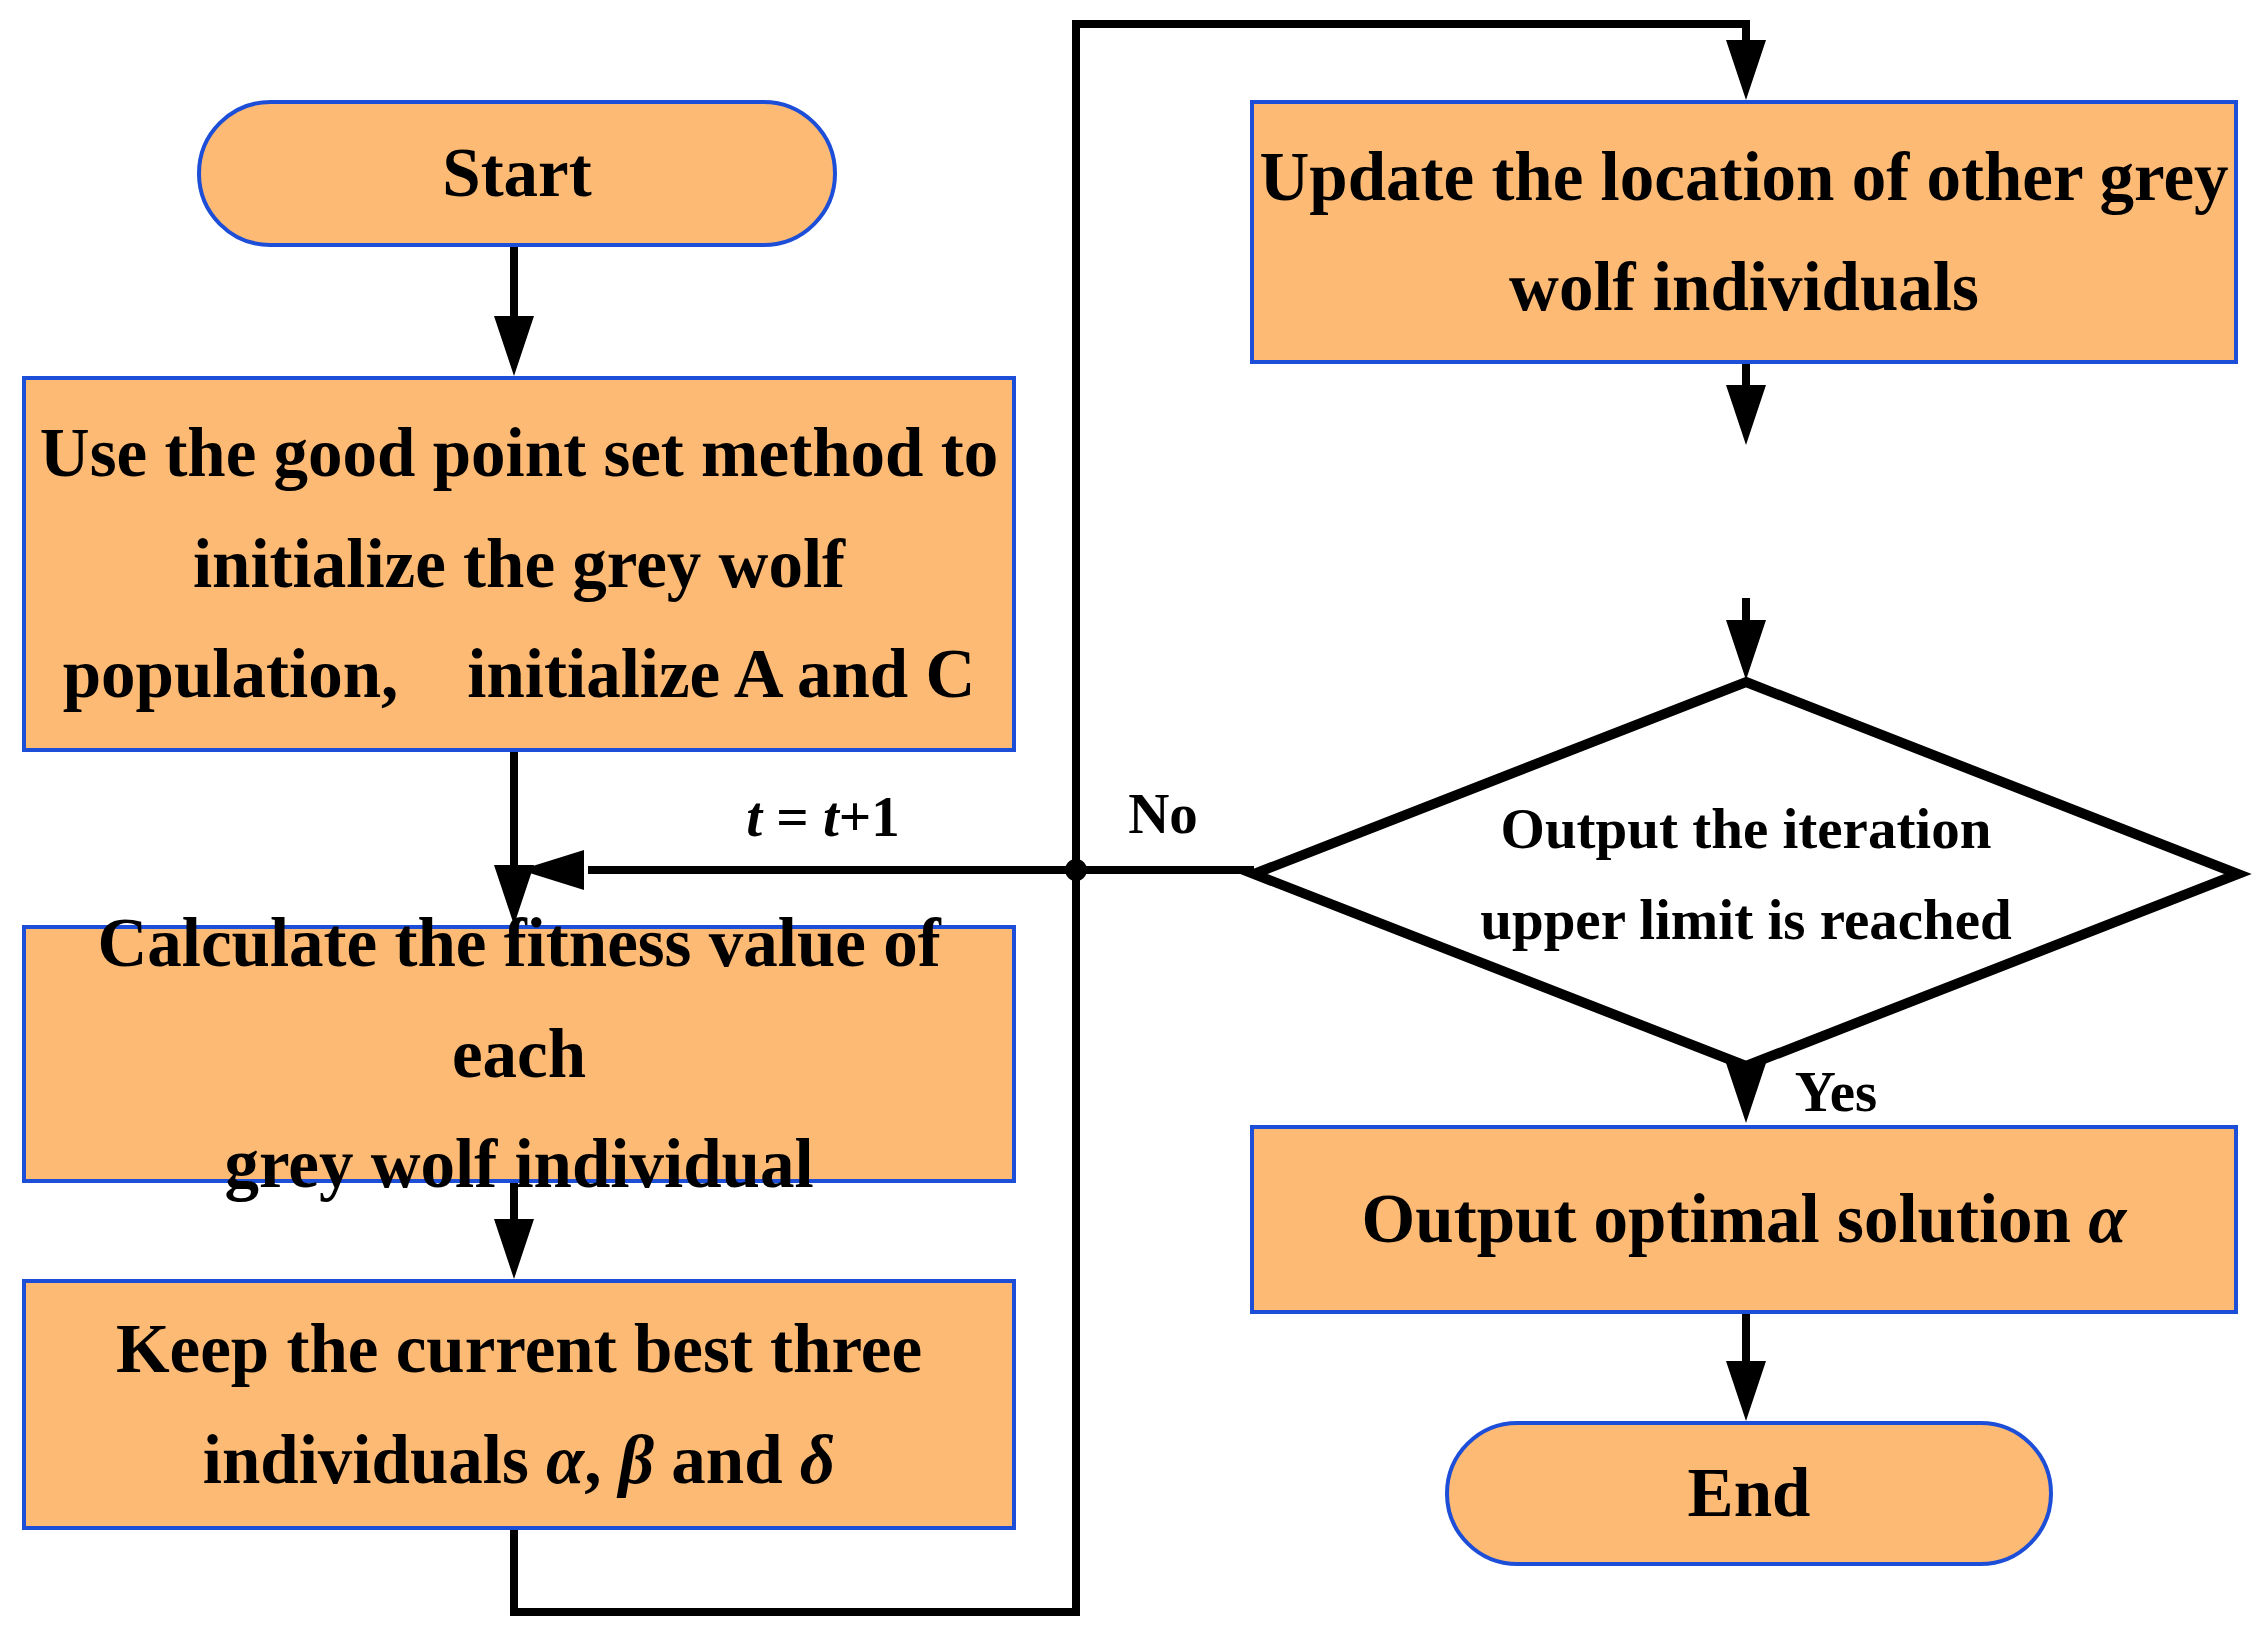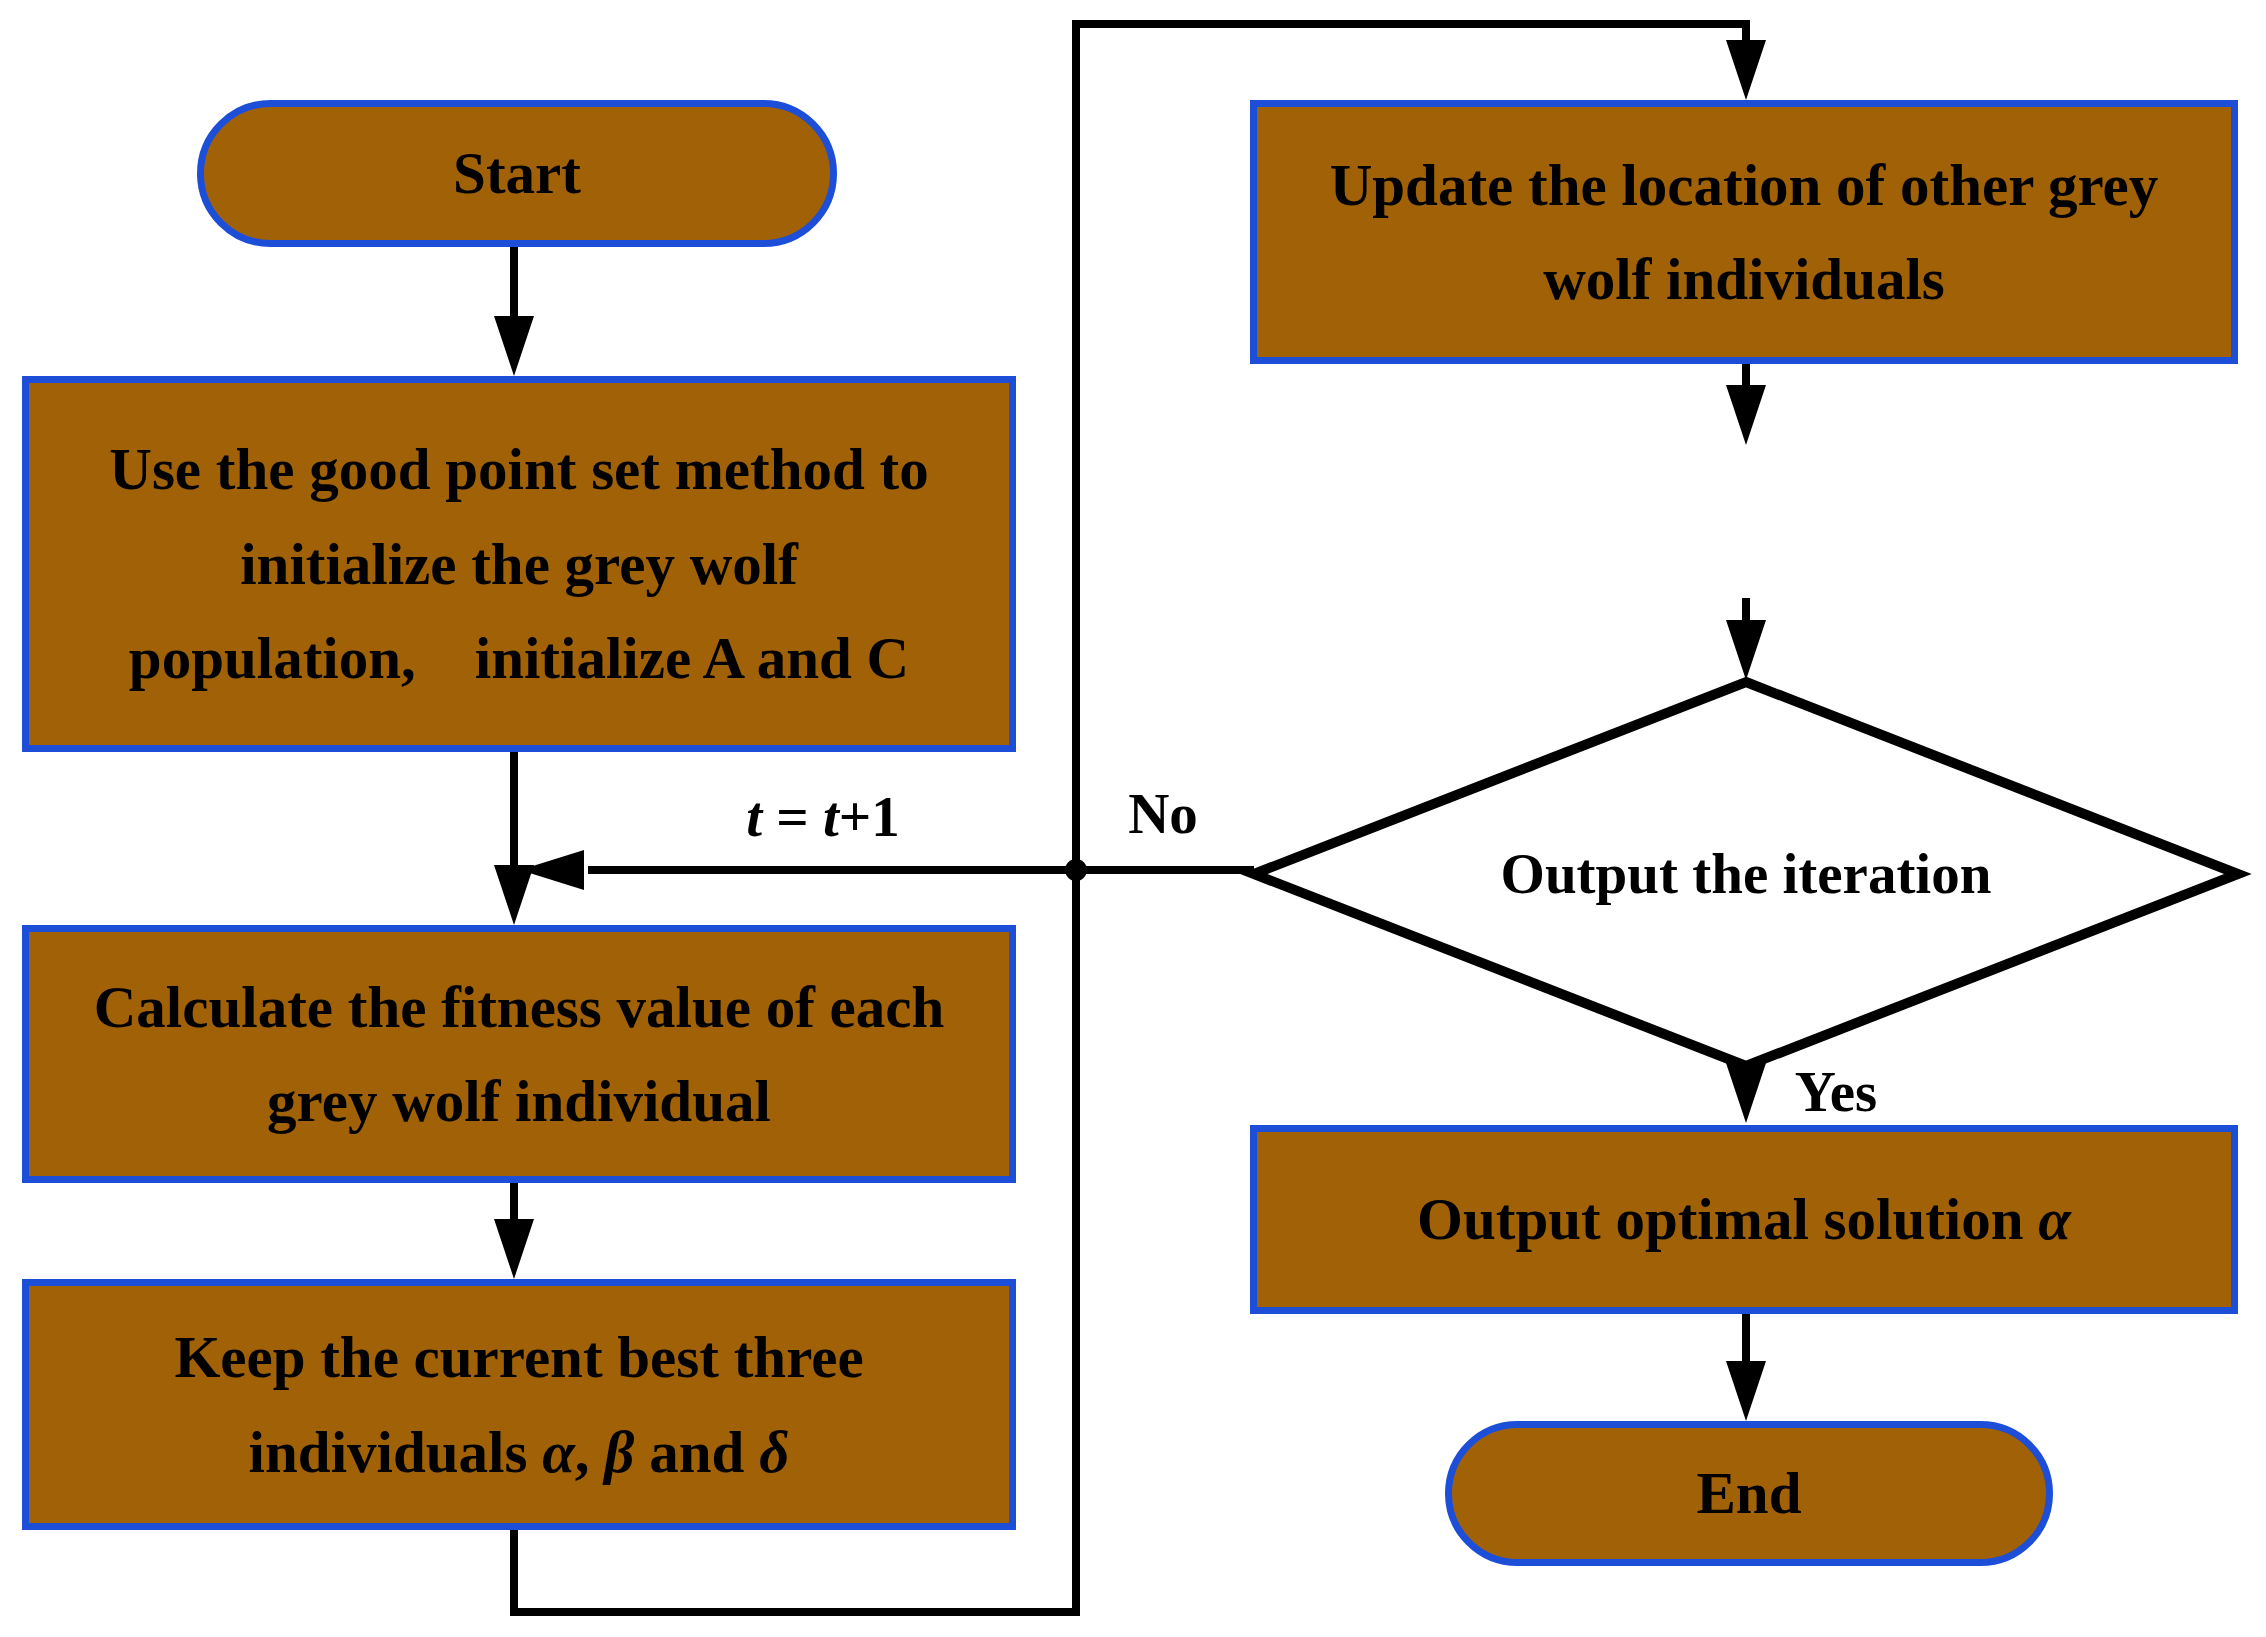--- a/index.html
+++ b/index.html
@@ -10,26 +10,26 @@
     background:#ffffff;
     font-family:"Liberation Serif","DejaVu Serif",serif;
     font-weight:bold;
     color:#000;
     overflow:hidden;
   }
   .layer{position:absolute;left:0;top:0;width:2266px;height:1637px;}
   .node{
     position:absolute;
     box-sizing:border-box;
-    background:#a16207;
-    border:7px solid #1d4ed8;
+    background:#fdba74;
+    border:4px solid #1d4ed8;
     display:flex;flex-direction:column;
     justify-content:center;align-items:center;
     text-align:center;
-    font-size:59px;
+    font-size:69px;
     line-height:1.6;
   }
   .stadium{border-radius:999px;}
   .label{
     position:absolute;
     transform:translate(-50%,-50%);
     font-size:57px;
     white-space:nowrap;
     background:transparent;
   }
@@ -107,20 +107,21 @@
   </div>
 
   <div class="node" style="left:1250px;top:100px;width:988px;height:264px;">
     <span class="line">Update the location of other grey</span>
     <span class="line">wolf individuals</span>
   </div>
 
 
   <div class="dlabel" style="left:1296px;top:782px;width:900px;height:184px;">
     <span class="line">Output the iteration</span>
+    <span class="line">upper limit is reached</span>
   </div>
 
   <div class="node" style="left:1250px;top:1125px;width:988px;height:189px;">
     <span class="line">
       <span>Output optimal solution </span><span class="it">α</span>
     </span>
   </div>
 
   <div class="node stadium" style="left:1445px;top:1421px;width:608px;height:145px;">
     <span>End</span>

